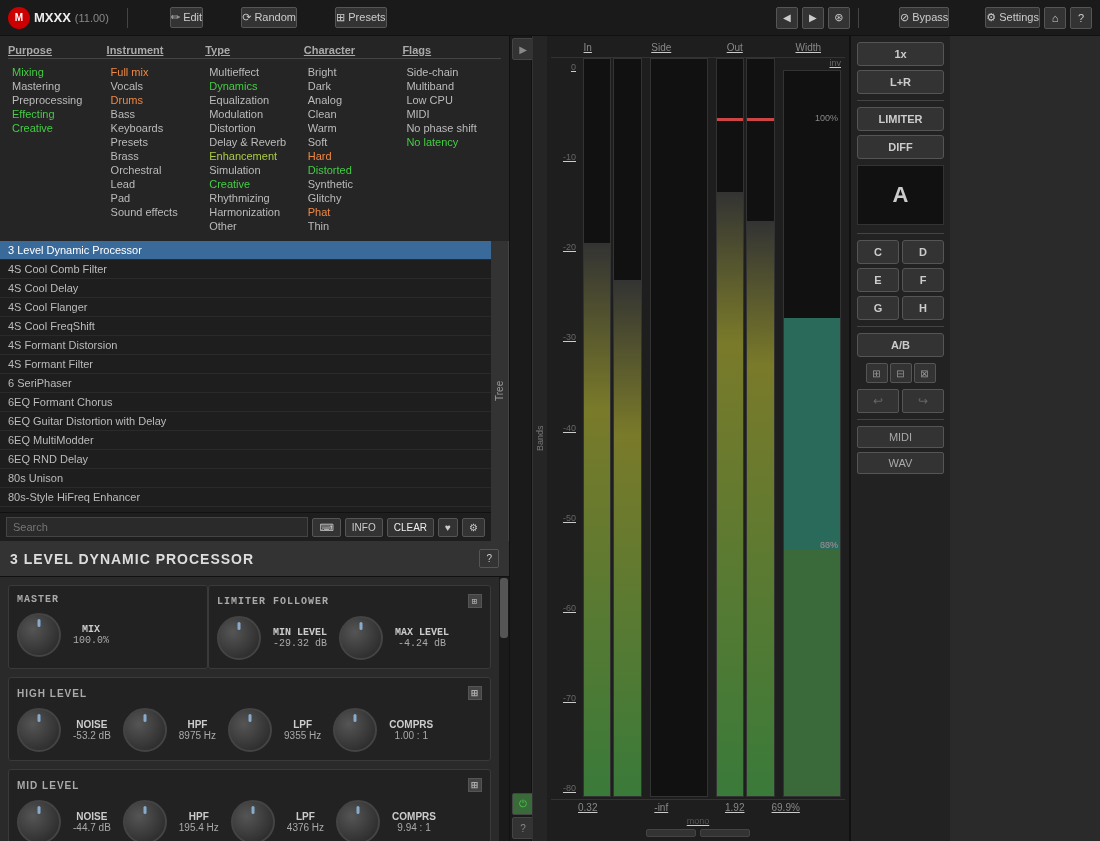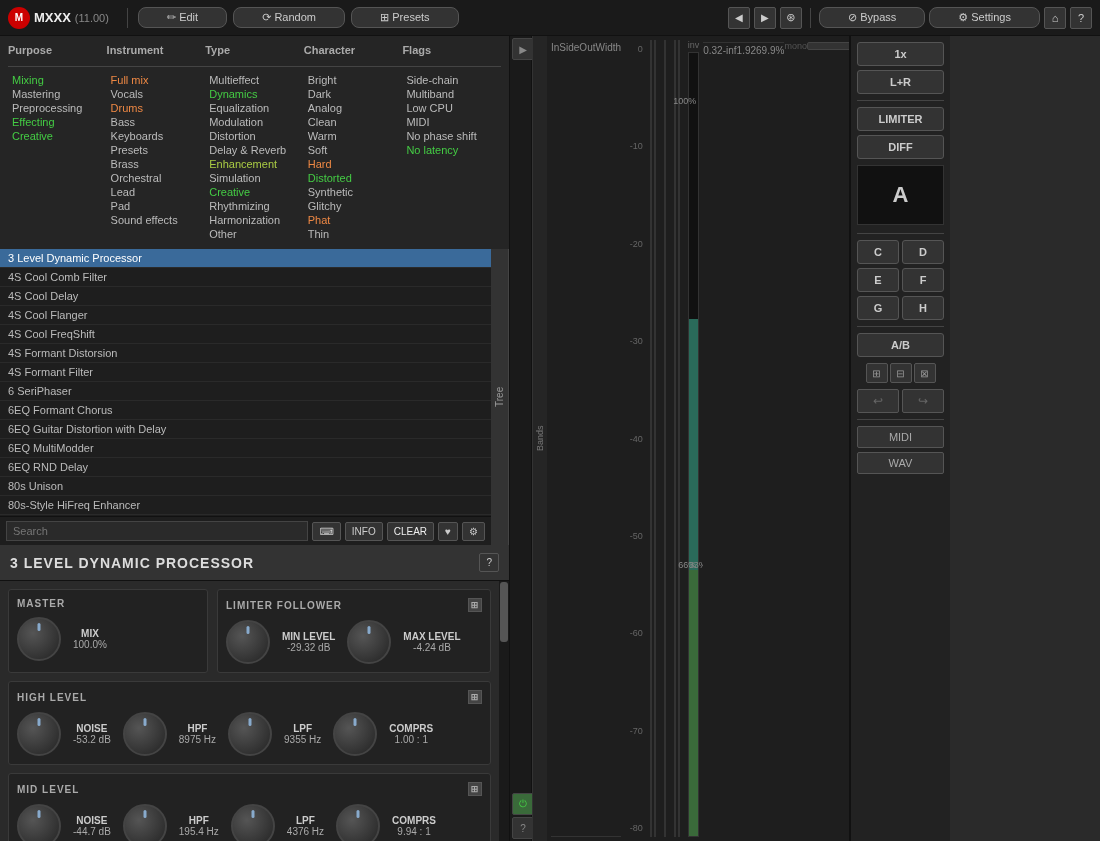--- a/index.html
+++ b/index.html
@@ -36,25 +36,25 @@
       display: flex; align-items: center; justify-content: center;
       color: #fff; font-weight: bold; font-size: 10px;
     }
     .logo-text { color: #eee; font-weight: bold; font-size: 13px; }
     .logo-version { color: #888; font-size: 11px; }
     .topbar-sep { width: 1px; height: 20px; background: #444; margin: 0 4px; }
     .topbar-btn {
       background: #333;
       border: 1px solid #555;
       color: #ccc;
-      padding: 3px 28px;
-      border-radius: 8px;
+      padding: 3px 0;
+      border-radius: 2px;
       cursor: pointer;
       font-size: 11px;
-      display: flex; align-items: center; gap: 4px;
+      display: flex; align-items: center; gap: 4px; margin-left: 32px;
     }
     .topbar-nav { display: flex; align-items: center; margin-left: auto; gap: 4px; }
     .nav-arrow {
       background: #333; border: 1px solid #555; color: #ccc;
       width: 22px; height: 22px; display: flex; align-items: center; justify-content: center;
       cursor: pointer; border-radius: 2px; font-size: 10px;
     }
     .nav-icon { width: 22px; height: 22px; background: #333; border: 1px solid #555; border-radius: 2px; display: flex; align-items: center; justify-content: center; cursor: pointer; font-size: 11px; color: #ccc; }
 
     
@@ -82,22 +82,23 @@
       gap: 0;
     }
     .browser-col {
       flex: 1;
     }
     .browser-col-header {
       color: #aaa;
       font-size: 11px;
       font-weight: bold;
       margin-bottom: 6px;
-      padding-bottom: 10px;
+      padding-bottom: 2px;
       border-bottom: 1px solid #444;
+      text-decoration: underline;
     }
     .browser-item {
       padding: 1px 4px;
       font-size: 11px;
       color: #bbb;
       cursor: pointer;
       border-radius: 2px;
     }
     .browser-item.green { color: #4c4; }
     .browser-item.orange { color: #e84; }
@@ -530,21 +531,21 @@
     </div>
 
     <div id="plugin-panel">
       <div id="plugin-header">
         <span class="plugin-title">3 LEVEL DYNAMIC PROCESSOR</span>
         <button class="search-btn">?</button>
       </div>
       <div style="display:flex; flex:1; overflow:hidden;">
         <div id="plugin-content">
 
-          <div style="display:flex; gap:9px;">
+          <div style="display:flex; gap:0;font-family:Liberation Mono, monospace;">
 
             <div class="section-box" style="flex:0 0 200px;">
               <div class="section-title">
                 <span>MASTER</span>
               </div>
               <div class="knob-row">
                 <div class="knob"></div>
                 <div class="knob-label">
                   <div class="knob-name">MIX</div>
                   <div class="knob-value">100.0%</div>
@@ -648,21 +649,21 @@
 
         <div style="width:22px; display:flex; flex-direction:column; background:#1a1a1a; padding:2px; gap:2px; border-right:1px solid #111;">
           <div class="bottom-btn">▶</div>
           <div style="flex:1;"></div>
           <div class="bottom-btn active">⏻</div>
           <div class="bottom-btn">?</div>
         </div>
 
         <div class="bands-tab">Bands</div>
 
-        <div style="flex:1; display:flex; flex-direction:row; padding:4px;">
+        <div style="flex:1; display:flex; flex-direction:column; padding:4px;text-decoration:underline;">
 
           <div style="display:flex; justify-content:space-around; padding:2px 0 4px; font-size:10px; color:#888; border-bottom:1px solid #333;">
             <span style="flex:1; text-align:center;">In</span>
             <span style="flex:1; text-align:center;">Side</span>
             <span style="flex:1; text-align:center;">Out</span>
             <span style="flex:1; text-align:center;">Width</span>
           </div>
 
           <div style="display:flex; flex:1; overflow:hidden; position:relative;">
 

